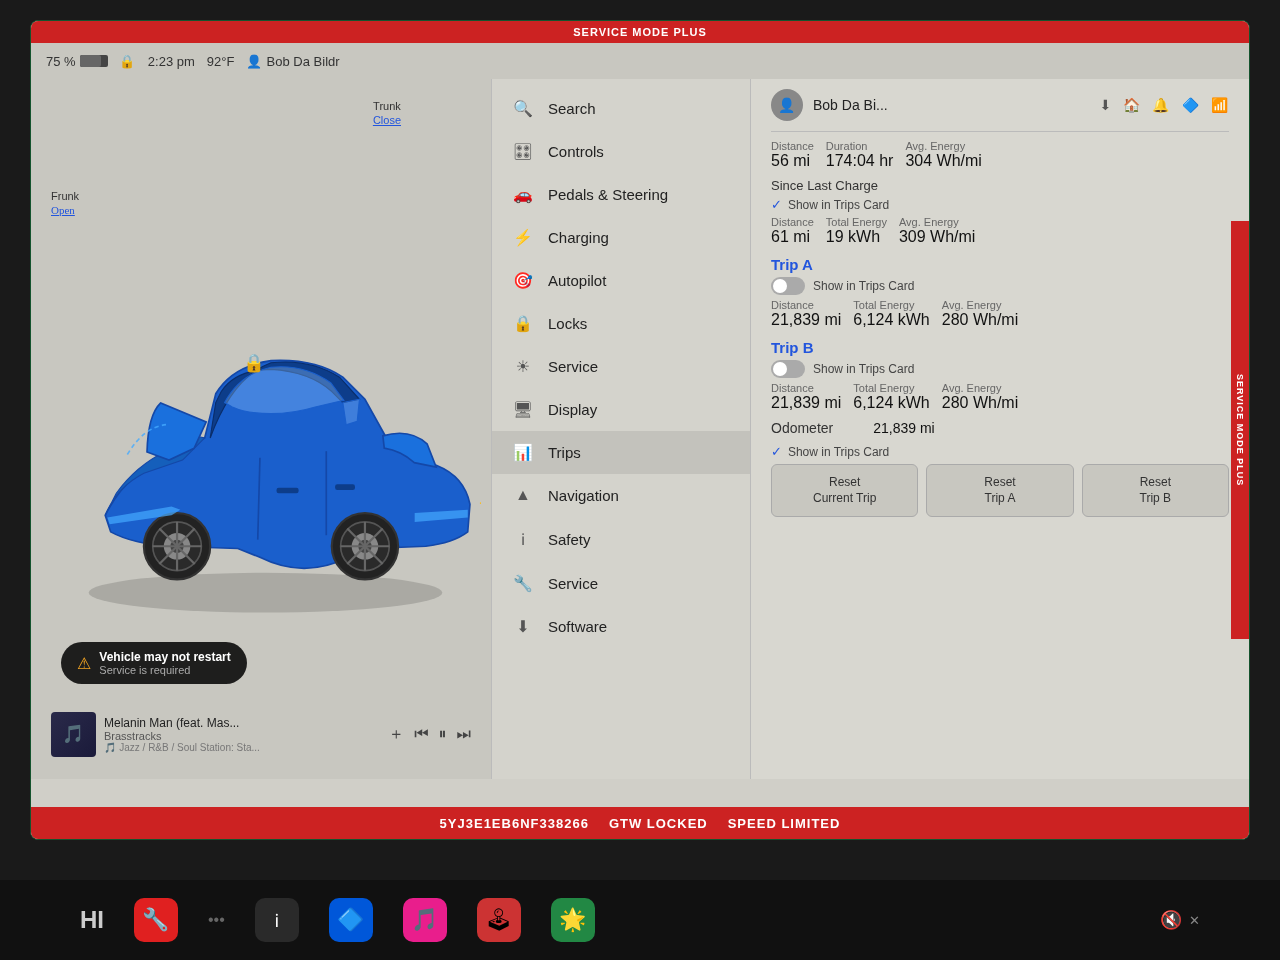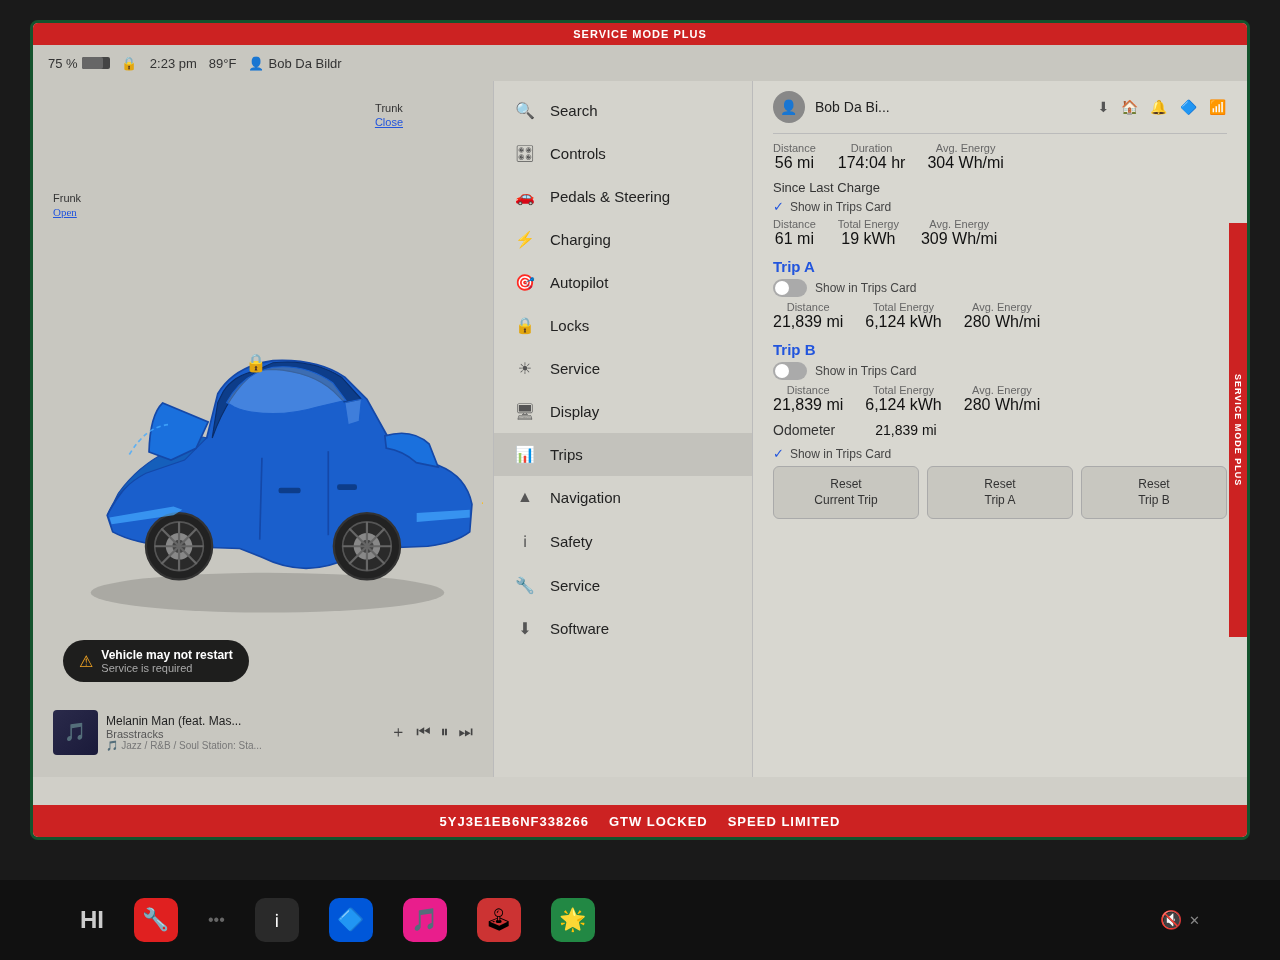--- a/index.html
+++ b/index.html
@@ -13,21 +13,21 @@
     }
 
     
     #screen-frame {
       position: absolute;
       top: 20px;
       left: 30px;
       width: 1220px;
       height: 820px;
       background: #d0cfc8;
-      border: 3px solid #14532d;
+      border: 1px solid #14532d;
       border-radius: 8px;
       overflow: hidden;
     }
 
     
     #service-banner-top {
       position: absolute;
       top: 0;
       left: 0;
       right: 0;
@@ -254,23 +254,22 @@
     
     .section-header {
       font-size: 13px;
       color: #333;
       font-weight: 500;
       margin: 8px 0 4px 0;
     }
 
     .stats-row {
       display: flex;
-      gap: 22px;
+      gap: 12px;
       margin: 4px 0 8px 0;
-      text-align: center;
     }
     .stat-item .stat-label { font-size: 11px; color: #666; }
     .stat-item .stat-value { font-size: 16px; color: #111; font-weight: 500; }
 
     .checkbox-row {
       display: flex;
       align-items: center;
       gap: 6px;
       margin: 4px 0;
     }
@@ -444,21 +443,21 @@
   <div id="status-bar">
     <div class="status-item">
       <span>75 %</span>
       <span class="battery-bar"></span>
     </div>
     <div class="status-item">🔒</div>
     <div class="status-item">
       <span>2:23 pm</span>
     </div>
     <div class="status-item">
-      <span>89°F</span>
+      <span>92°F</span>
     </div>
     <div class="status-item">
       <span>👤</span>
       <span>Bob Da Bildr</span>
     </div>
   </div>
 
   <div id="main-content">
 
     <div id="left-panel">

